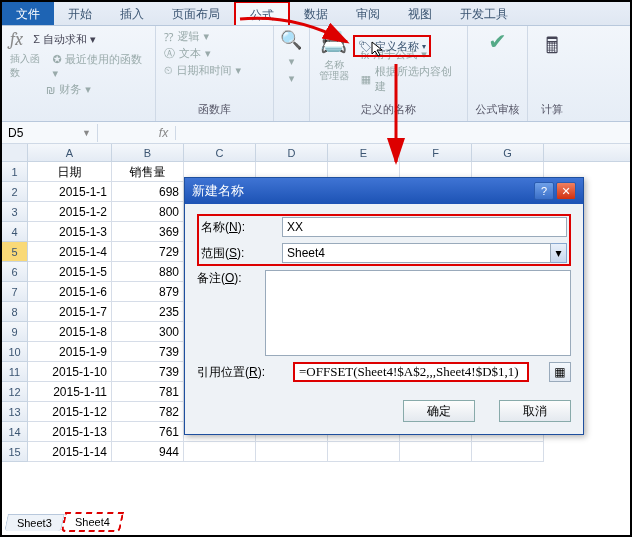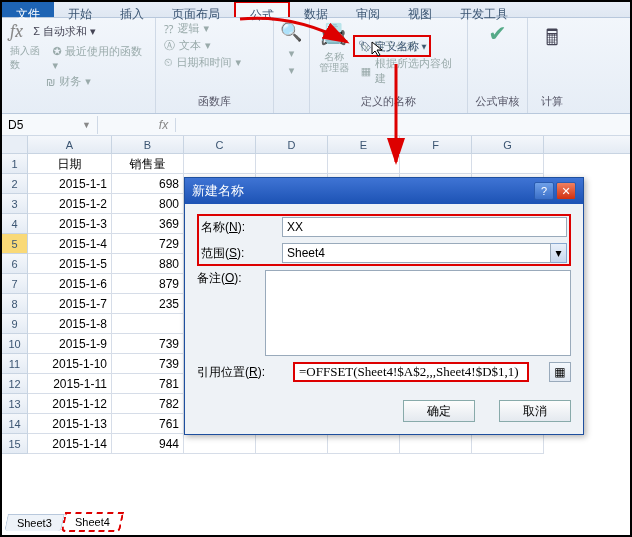--- a/index.html
+++ b/index.html
@@ -1,17 +1,17 @@
 <!DOCTYPE html>
 <html><head>
 <meta charset="utf-8">
 <style>
 *{box-sizing:border-box;margin:0;padding:0;font-family:"Microsoft YaHei",SimSun,sans-serif}
 body{background:#fff;width:632px;height:537px;overflow:hidden;position:relative;border:2px solid #000}
-.tabs{display:flex;background:linear-gradient(#e8eef7,#dfe7f2);height:16px;font-size:12px;border-bottom:1px solid #b8c8dc}
+.tabs{display:flex;background:linear-gradient(#e8eef7,#dfe7f2);height:24px;font-size:12px;border-bottom:1px solid #b8c8dc}
 .tab{padding:4px 14px;color:#3b5572;cursor:pointer;position:relative}
 .tab.file{background:#1e64b4;color:#fff}
 .tab.active{background:#f4f8fc;border:2px solid #d00;border-bottom:none;margin-top:-1px}
 .ribbon{background:linear-gradient(#f2f6fb,#e6edf6);height:96px;display:flex;border-bottom:1px solid #b8c8dc;font-size:11px;color:#556}
 .rgroup{border-right:1px solid #cfd9e6;padding:2px 6px;display:flex;flex-direction:column;justify-content:space-between}
 .rgroup .lbl{text-align:center;font-size:11px;color:#4a6;color:#556;padding-bottom:2px}
 .ritem{display:flex;align-items:center;gap:4px;padding:1px 2px;color:#445}
 .ritem.dim{color:#9aa}
 .fx{font-style:italic;font-family:Cambria,serif;font-size:18px;color:#8a8a8a}
 .define-box{position:absolute;left:351px;top:33px;width:78px;height:22px;border:2px solid #d00;display:flex;align-items:center;gap:3px;padding:0 3px;font-size:11px;color:#3b5572}
@@ -257,20 +257,21 @@
       <div class="cell cB">235</div>
       <div class="cell cC"></div>
       <div class="cell cD"></div>
       <div class="cell cE"></div>
       <div class="cell cF"></div>
       <div class="cell cG"></div>
     </div>
     <div class="row">
       <div class="rh">9</div>
       <div class="cell cA">2015-1-8</div>
+      <div class="cell cB">300</div>
       <div class="cell cC"></div>
       <div class="cell cD"></div>
       <div class="cell cE"></div>
       <div class="cell cF"></div>
       <div class="cell cG"></div>
     </div>
     <div class="row">
       <div class="rh">10</div>
       <div class="cell cA">2015-1-9</div>
       <div class="cell cB">739</div>

